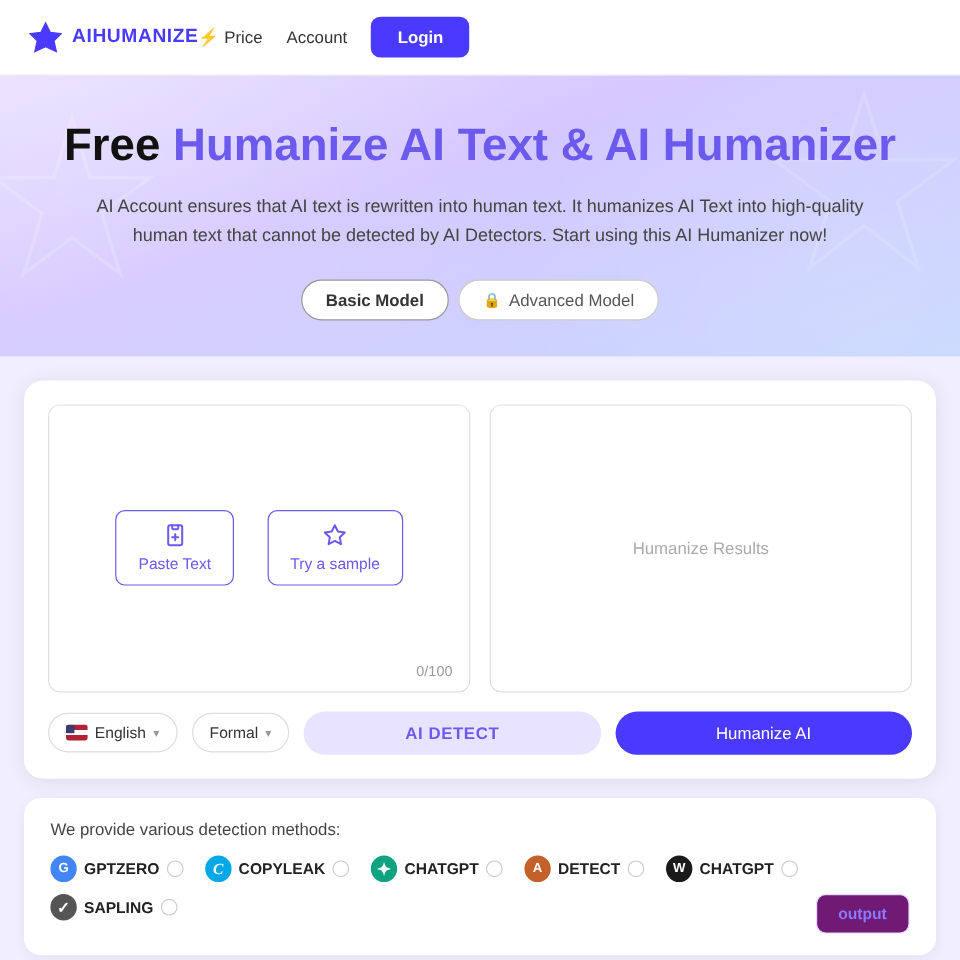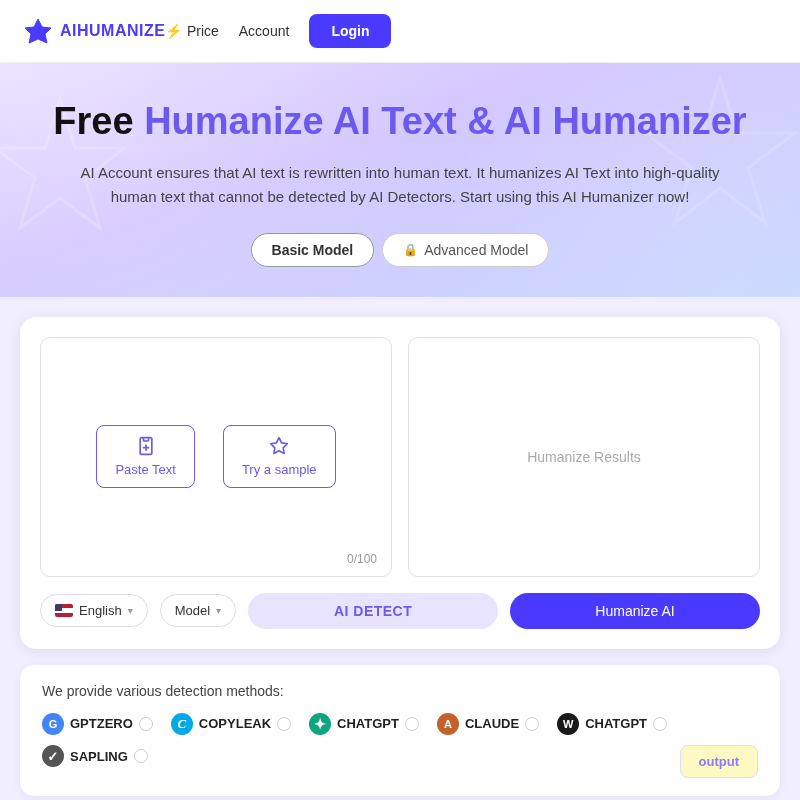--- a/index.html
+++ b/index.html
@@ -313,21 +313,21 @@
     .detector-radio {
       width: 14px;
       height: 14px;
       border-radius: 50%;
       border: 1.5px solid #ccc;
       background: white;
       display: inline-block;
     }
     .output-badge {
       margin-left: auto;
-      background: #fef9c3;
+      background: #701a75;
       border: 1.5px solid #e0d8ff;
       color: #8b7aff;
       padding: 8px 18px;
       border-radius: 8px;
       font-size: 13px;
       font-weight: 600;
       cursor: pointer;
     }
 
     
@@ -415,21 +415,21 @@
 
   </div>
 
   <div class="controls-row">
     <div class="lang-select">
       <span class="flag"></span>
       <span>English</span>
       <span style="font-size:10px; color:#999;">▾</span>
     </div>
     <div class="tone-select">
-      <span>Model</span>
+      <span>Formal</span>
       <span style="font-size:10px; color:#999;">▾</span>
     </div>
     <button class="ai-detect-btn">AI DETECT</button>
     <button class="humanize-btn">Humanize AI</button>
   </div>
 </div>
 
 <div class="detection-section">
   <div class="detection-title">We provide various detection methods:</div>
   <div class="detection-grid">
@@ -447,21 +447,21 @@
     </div>
 
     <div class="detector-item">
       <div class="detector-icon icon-chatgpt" style="font-size:14px;">✦</div>
       <span class="detector-name">CHATGPT</span>
       <span class="detector-radio"></span>
     </div>
 
     <div class="detector-item">
       <div class="detector-icon icon-claude">A</div>
-      <span class="detector-name">CLAUDE</span>
+      <span class="detector-name">DETECT</span>
       <span class="detector-radio"></span>
     </div>
 
     <div class="detector-item">
       <div class="detector-icon icon-writer">W</div>
       <span class="detector-name">CHATGPT</span>
       <span class="detector-radio"></span>
     </div>
 
     <div class="detector-item">

